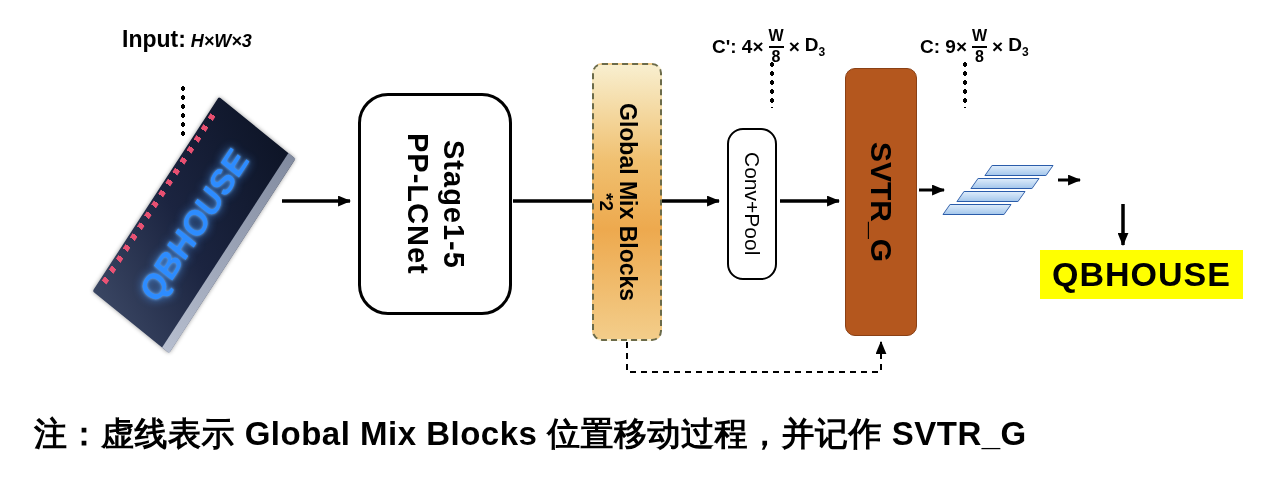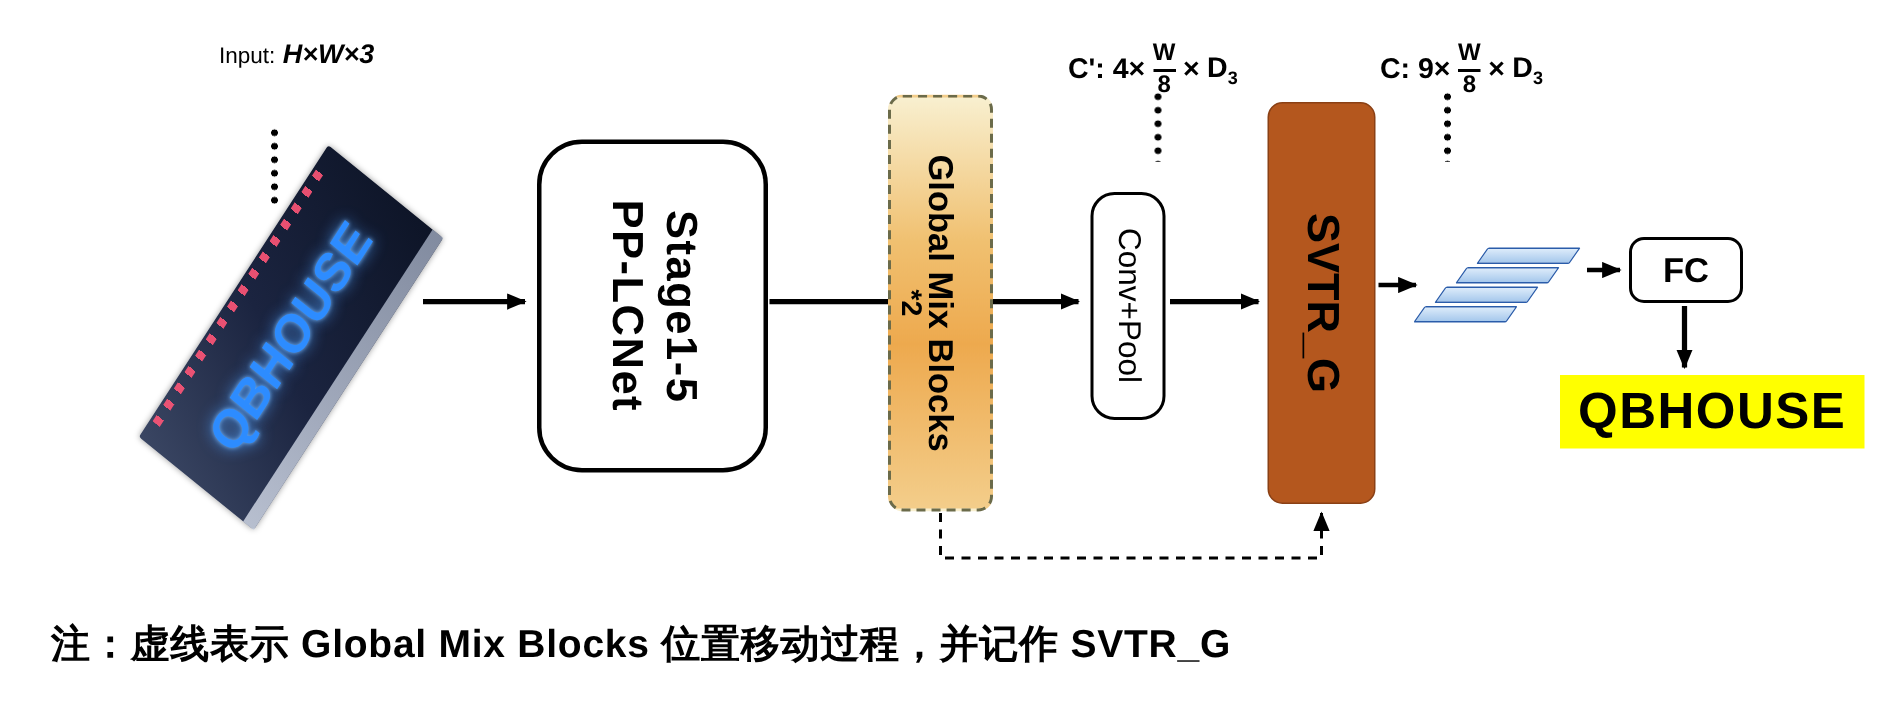--- a/index.html
+++ b/index.html
@@ -64,21 +64,21 @@
     position: absolute; z-index: 2;
     left: 1040px; top: 250px; padding: 5px 12px;
     background: #ffff00;
     font-size: 34px; font-weight: 700; letter-spacing: 1px;
   }
   
   .input-label {
     position: absolute; left: 122px; top: 26px; z-index: 2;
     display: flex; align-items: baseline; gap: 5px;
   }
-  .input-label .lead { font-size: 15px; font-weight: 400; margin-left: 24px; }
+  .input-label .lead { font-size: 23px; font-weight: 700; }
   .input-label .dims { font-size: 18px; font-weight: 600; font-style: italic; }
   
   .dim-label {
     position: absolute; z-index: 2;
     display: flex; align-items: center; gap: 5px;
     font-size: 19px; font-weight: 600;
   }
   .frac { display: inline-flex; flex-direction: column; align-items: center; font-size: 16px; line-height: 1.05; }
   .frac .bar { display: block; width: 100%; height: 2px; background: #000; margin: 1px 0; }
   sub { font-size: 12px; }
@@ -117,21 +117,21 @@
   .slab {
     position: absolute; z-index: 2; width: 62px; height: 11px;
     background: linear-gradient(#dcebfa, #a6c8ec);
     border: 1.6px solid #2a5caa; border-radius: 1px;
     transform: skewX(-35deg);
     box-sizing: border-box;
   }
   
   .note {
     position: absolute; left: 34px; top: 412px; z-index: 2;
-    font-size: 26px; font-weight: 700; letter-spacing: 0.5px;
+    font-size: 33px; font-weight: 700; letter-spacing: 0.5px;
     white-space: nowrap;
     text-align: center;
   }
 </style>
 </head>
 <body>
 
 <div id="canvas">
 
   <svg class="arrow-layer" width="1266" height="484" viewBox="0 0 1266 484">
@@ -206,21 +206,18 @@
     <span><span>D</span><sub>3</sub></span>
   </div>
 
   <div>
     <div class="slab" style="left:946px; top:204px;"></div>
     <div class="slab" style="left:960px; top:191px;"></div>
     <div class="slab" style="left:974px; top:178px;"></div>
     <div class="slab" style="left:988px; top:165px;"></div>
   </div>
 
-  <div class="node fc">
-    <span>FC</span>
-  </div>
 
   <div class="result">QBHOUSE</div>
 
   <div class="note">注：虚线表示 Global Mix Blocks 位置移动过程，并记作 SVTR_G</div>
 
 </div>
 
 </body></html>

